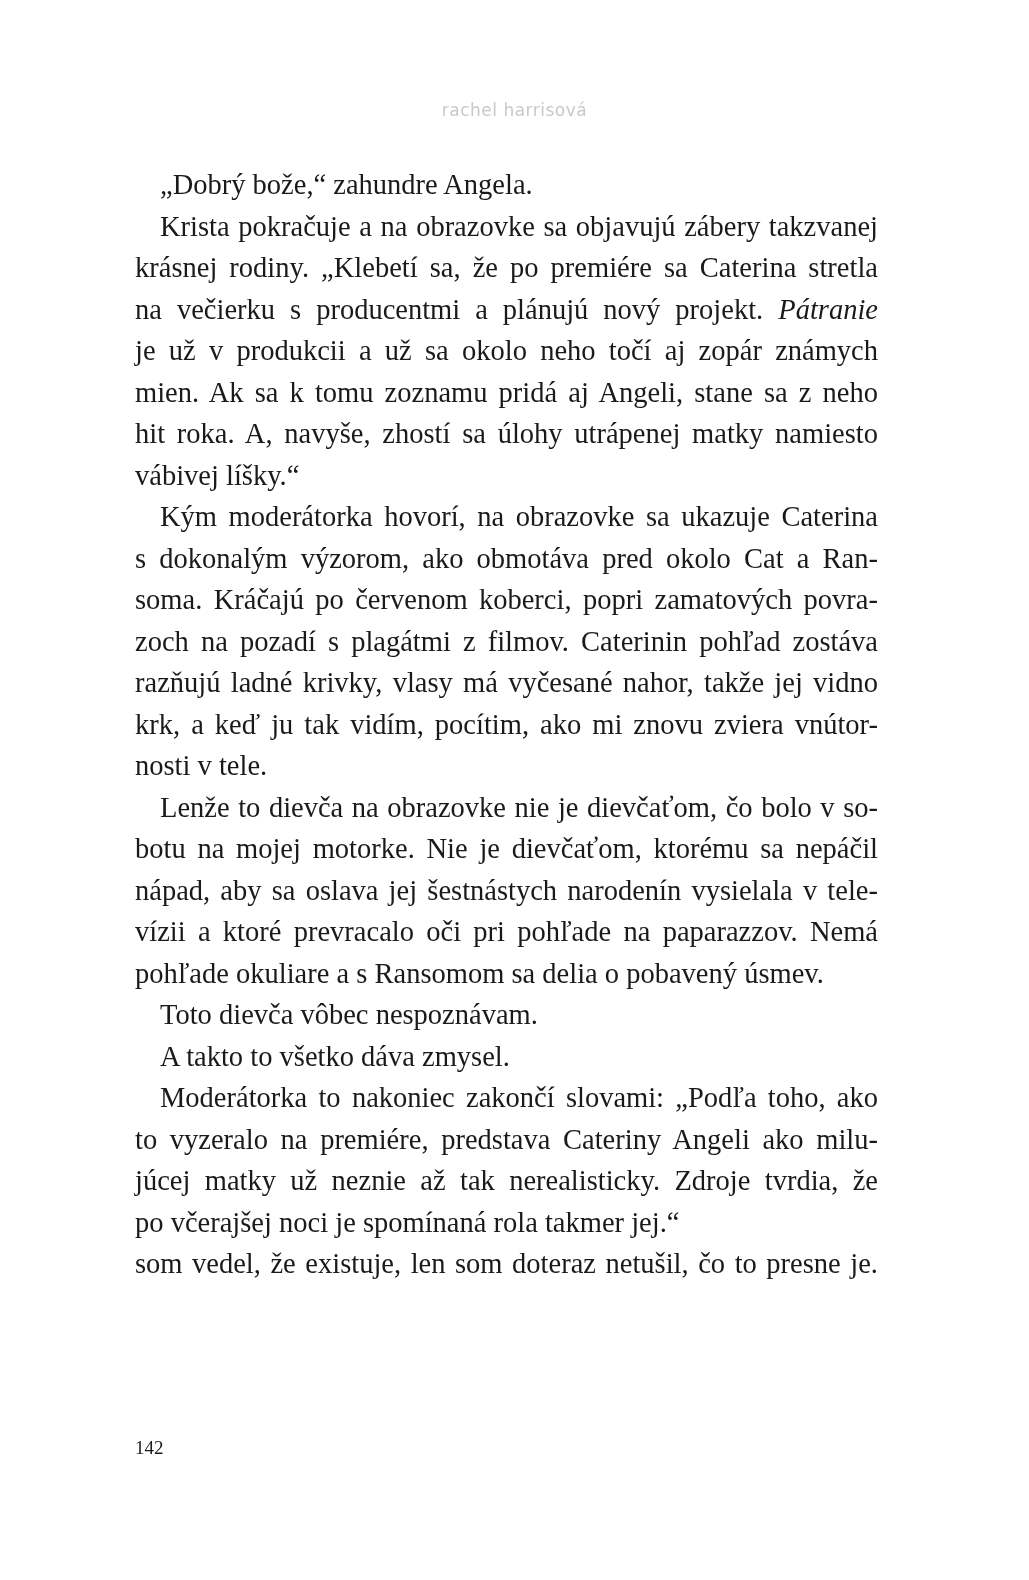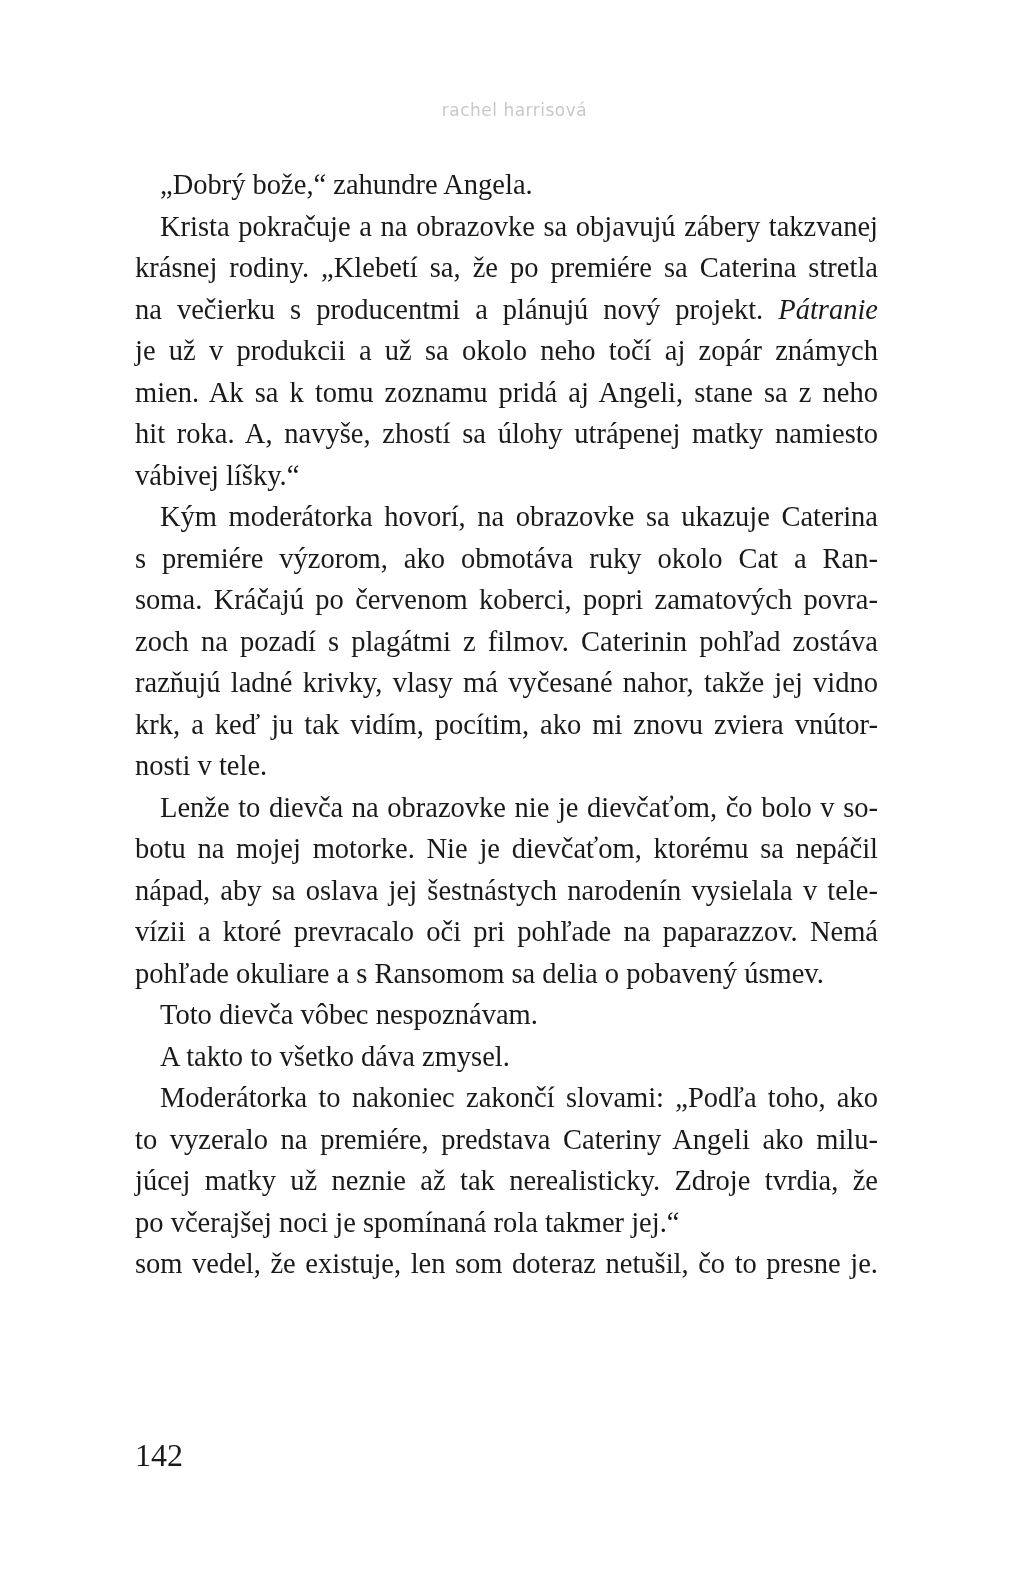--- a/index.html
+++ b/index.html
@@ -48,21 +48,21 @@
       padding-left: 25px;
     }
     em {
       font-style: italic;
     }
     .folio {
       position: absolute;
       top: 1437px;
       left: 135px;
       font-family: "Liberation Serif", "DejaVu Serif", serif;
-      font-size: 32px;
+      font-size: 19px;
       color: #1a1a1a;
     }
   </style>
 </head>
 <body>
 
 <div class="running-head">rachel harrisová</div>
 
 <div class="text-block">
 
@@ -75,21 +75,21 @@
     <div class="line">krásnej rodiny. „Klebetí sa, že po premiére sa Caterina stretla</div>
     <div class="line"><span>na večierku s producentmi a plánujú nový projekt. </span><em>Pátranie</em></div>
     <div class="line">je už v produkcii a už sa okolo neho točí aj zopár známych</div>
     <div class="line">mien. Ak sa k tomu zoznamu pridá aj Angeli, stane sa z neho</div>
     <div class="line">hit roka. A, navyše, zhostí sa úlohy utrápenej matky namiesto</div>
     <div class="line last">vábivej líšky.“</div>
   </div>
 
   <div>
     <div class="line indent">Kým moderátorka hovorí, na obrazovke sa ukazuje Caterina</div>
-    <div class="line">s premiére výzorom, ako obmotáva ruky okolo Cat a Ran-</div>
+    <div class="line">s dokonalým výzorom, ako obmotáva pred okolo Cat a Ran-</div>
     <div class="line">soma. Kráčajú po červenom koberci, popri zamatových povra-</div>
     <div class="line">zoch na pozadí s plagátmi z filmov. Caterinin pohľad zostáva</div>
     <div class="line">razňujú ladné krivky, vlasy má vyčesané nahor, takže jej vidno</div>
     <div class="line">krk, a keď ju tak vidím, pocítim, ako mi znovu zviera vnútor-</div>
     <div class="line last">nosti v tele.</div>
   </div>
 
   <div>
     <div class="line indent">Lenže to dievča na obrazovke nie je dievčaťom, čo bolo v so-</div>
     <div class="line">botu na mojej motorke. Nie je dievčaťom, ktorému sa nepáčil</div>

